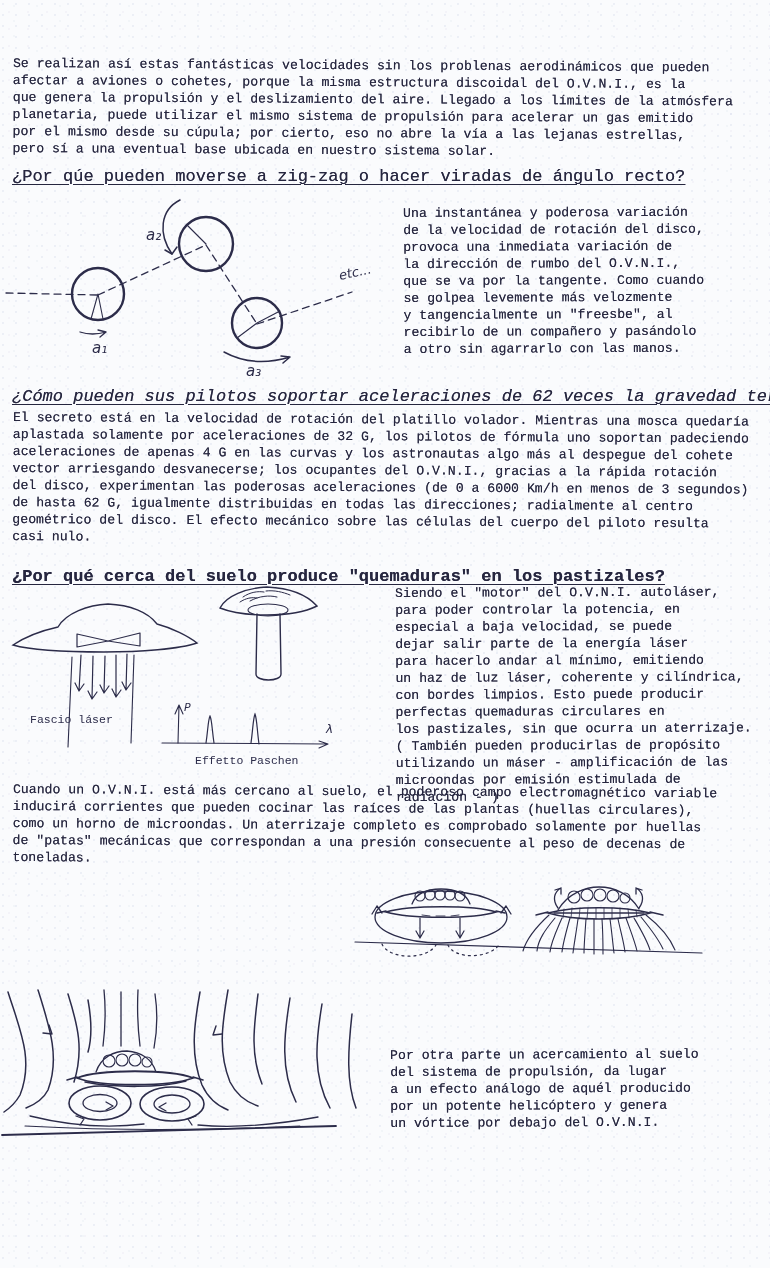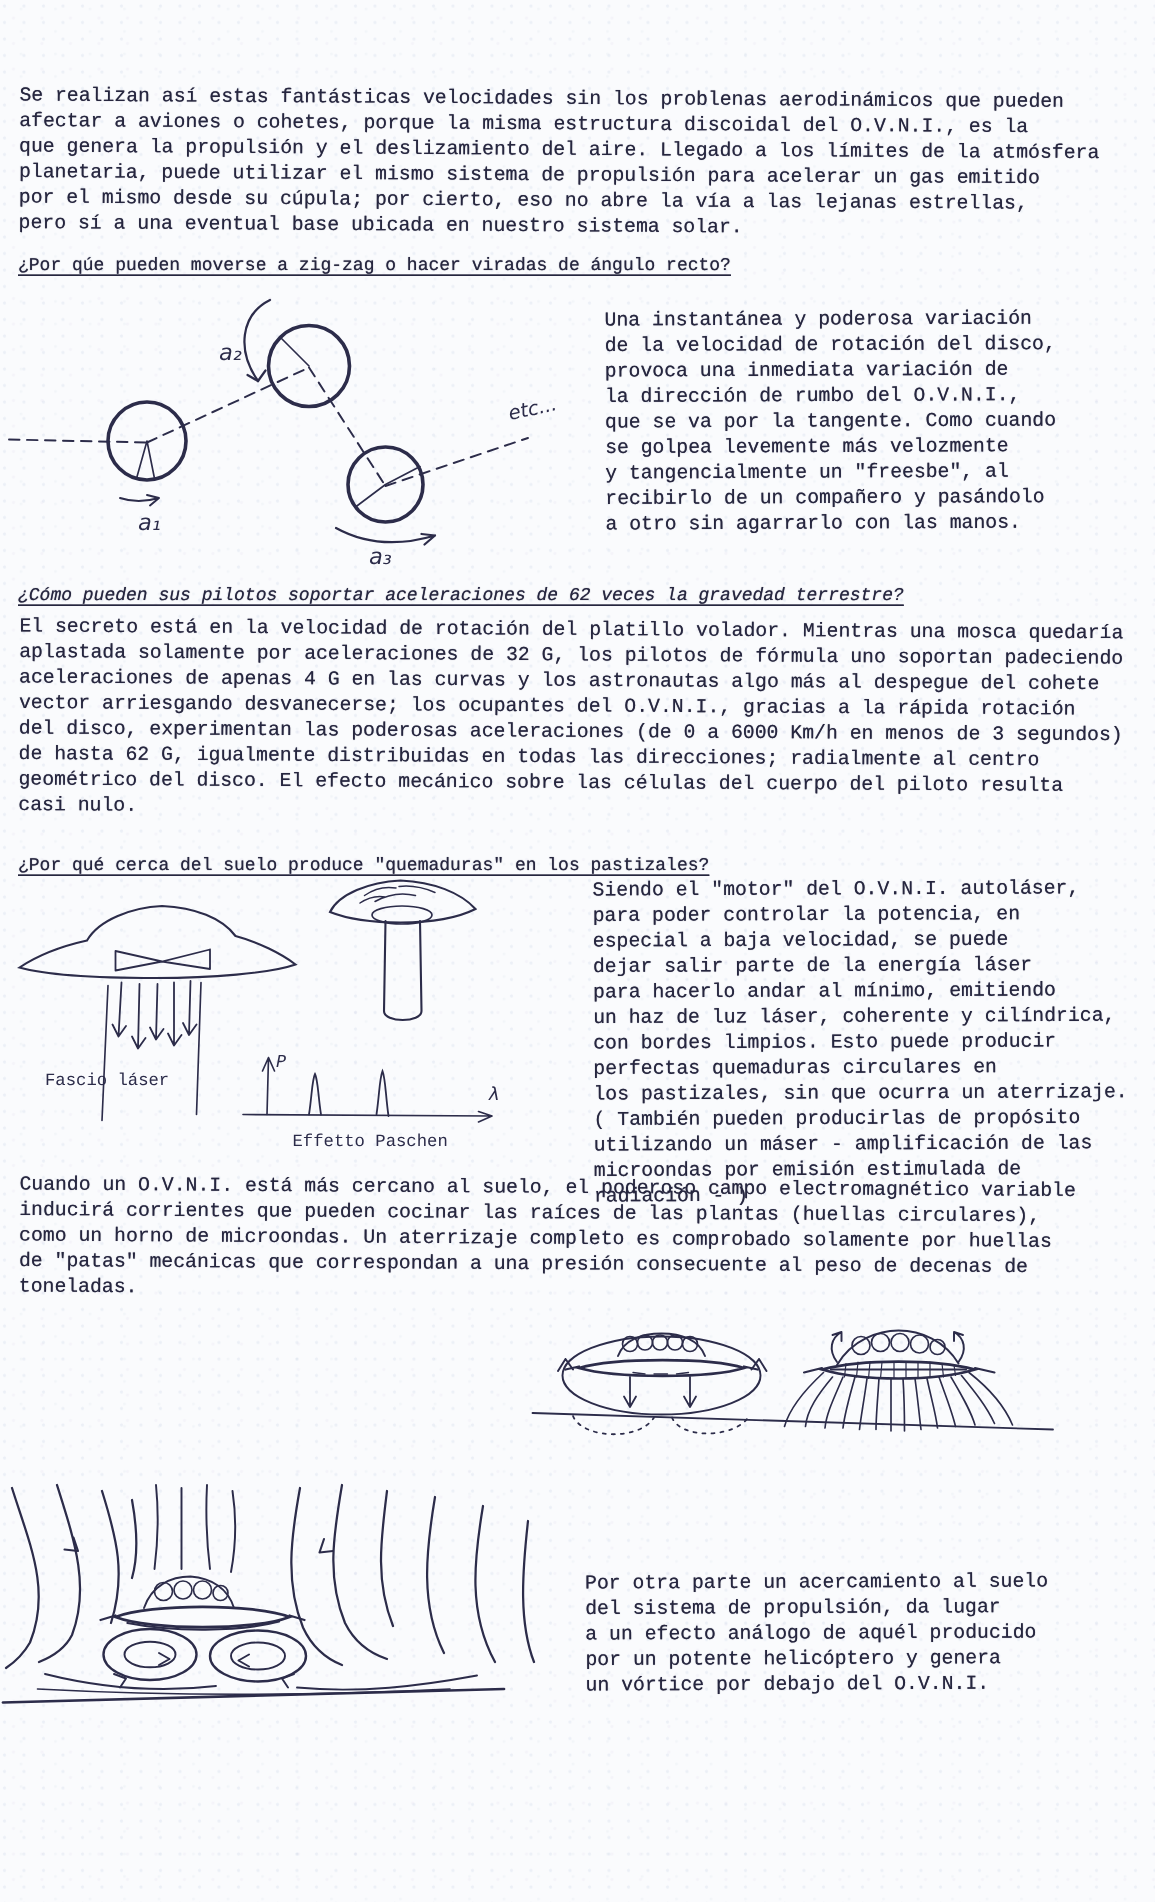--- a/index.html
+++ b/index.html
@@ -14,21 +14,21 @@
     font-family:"Liberation Mono","DejaVu Sans Mono",monospace;
     color:#26263f;
   }
   .abs{position:absolute;}
   .body-text{
     font-size:13.2px;line-height:17px;white-space:pre;
     text-shadow:0 0 .5px rgba(38,38,63,.75);
     transform-origin:left top;
   }
   .heading{
-    font-size:12px;line-height:18px;white-space:pre;
+    font-size:17px;line-height:18px;white-space:pre;
     text-decoration:underline;text-underline-offset:3px;text-decoration-thickness:1.4px;
     text-shadow:0 0 .6px rgba(38,38,63,.8);
     transform-origin:left top;
   }
   .r-sm{transform:rotate(0.35deg);}
   .r-smn{transform:rotate(-0.25deg);}
   svg{position:absolute;overflow:visible;}
   svg text{fill:#2c2c4a;}
   .hand{font-family:"DejaVu Sans",sans-serif;font-style:italic;}
   .typed{font-family:"Liberation Mono","DejaVu Sans Mono",monospace;}
@@ -80,21 +80,21 @@
 
 <div class="abs body-text r-sm" style="left:13px;top:409px;">El secreto está en la velocidad de rotación del platillo volador. Mientras una mosca quedaría
 aplastada solamente por aceleraciones de 32 G, los pilotos de fórmula uno soportan padeciendo
 aceleraciones de apenas 4 G en las curvas y los astronautas algo más al despegue del cohete
 vector arriesgando desvanecerse; los ocupantes del O.V.N.I., gracias a la rápida rotación
 del disco, experimentan las poderosas aceleraciones (de 0 a 6000 Km/h en menos de 3 segundos)
 de hasta 62 G, igualmente distribuidas en todas las direcciones; radialmente al centro
 geométrico del disco. El efecto mecánico sobre las células del cuerpo del piloto resulta
 casi nulo.</div>
 
-<div class="abs heading" style="left:12px;top:568px;">¿Por qué cerca del suelo produce "quemaduras" en los pastizales?</div>
+<div class="abs heading" style="left:12px;top:568px;font-weight:bold;">¿Por qué cerca del suelo produce "quemaduras" en los pastizales?</div>
 
 <svg style="left:0px;top:575px;" width="390" height="205" viewBox="0 0 390 205">
   <g fill="none" stroke="#2c2c4a" stroke-linecap="round">
 
     <path stroke-width="1.4" d="M13,70 C25,62 40,56 58,52 C66,38 88,30 108,29 C130,30 148,37 157,49 C172,53 188,61 197,68 C180,74 140,77 104,77 C58,77 27,74 13,70 Z"></path>
 
     <path stroke-width="1.2" d="M77,59 L108,66 L140,58 M140,71 L108,66 L77,72 M77,59 L77,72 M140,58 L140,71"></path>
 
     <path stroke-width="1.2" d="M81,80 L79,116 M79,116 l-4,-8 M79,116 l5,-7
                                M93,81 L92,124 M92,124 l-4,-8 M92,124 l5,-7

